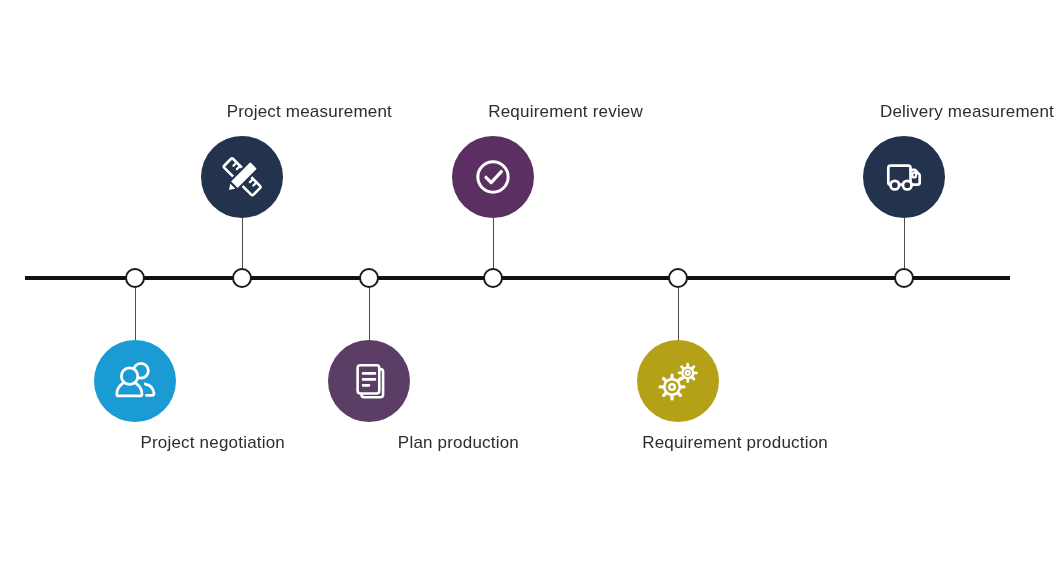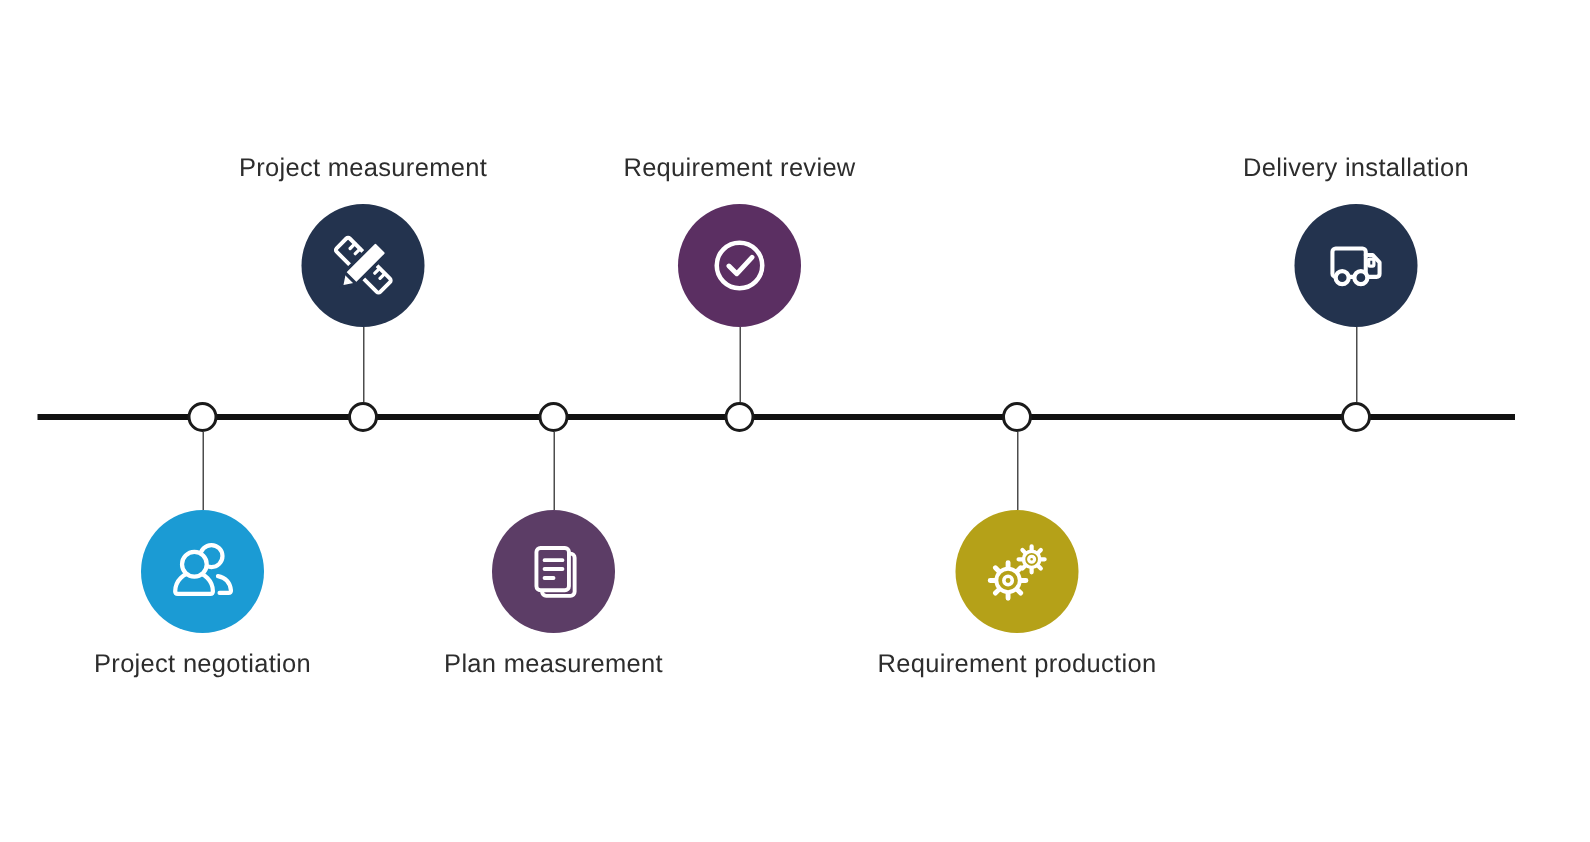--- a/index.html
+++ b/index.html
@@ -60,21 +60,21 @@
     align-items: center;
     justify-content: center;
     z-index: 2;
   }
   .step.above .bubble { top: 136px; }
   .step.below .bubble { top: 340px; }
   .bubble svg { display: block; }
   .label {
     left: -150px;
     width: 300px;
-    text-align: center;
+    text-align: right;
     font-size: 17px;
     line-height: 24px;
     color: var(--label, #2d2d2d);
     letter-spacing: 0.2px;
     white-space: nowrap;
   }
   .step.above .label { top: 100px; }
   .step.below .label { top: 431px; }
 </style>
 </head>
@@ -119,21 +119,21 @@
   <div class="step below" style="left:369px">
     <div class="connector"></div>
     <div class="node"></div>
     <div class="bubble" style="--c: #5C3D66;">
       <svg width="52" height="52" viewBox="0 0 48 48" fill="none" stroke="#ffffff" stroke-linecap="round" stroke-linejoin="round">
         <rect x="17" y="13" width="20" height="26" rx="2.5" stroke-width="2.4"></rect>
         <rect x="13.5" y="9.5" width="20" height="26" rx="2.5" stroke-width="2.4" fill="var(--c)"></rect>
         <path d="M18.5 17 h11 M18.5 22.5 h11 M18.5 28 h5.5" stroke-width="2.4"></path>
       </svg>
     </div>
-    <div class="label">Plan measurement</div>
+    <div class="label">Plan production</div>
   </div>
 
   <div class="step above" style="left:493px">
     <div class="connector"></div>
     <div class="node"></div>
     <div class="bubble" style="--c: #5B2F62;">
       <svg width="52" height="52" viewBox="0 0 48 48" fill="none" stroke="#ffffff" stroke-linecap="round" stroke-linejoin="round">
         <circle cx="24" cy="24" r="14" stroke-width="2.8"></circle>
         <path d="M17.5 24.3 l4.8 4.8 L31.7 19" stroke-width="3"></path>
       </svg>
@@ -164,16 +164,16 @@
     <div class="node"></div>
     <div class="bubble" style="--c: #23334E;">
       <svg width="52" height="52" viewBox="0 0 48 48" fill="none" stroke="#ffffff" stroke-linecap="round" stroke-linejoin="round">
         <rect x="9.5" y="13.5" width="20.5" height="17.5" rx="2" stroke-width="2.5"></rect>
         <path d="M30 17.5 h4.2 l4.3 4.6 v7 q0 1.9 -1.9 1.9 H30" stroke-width="2.5"></path>
         <rect x="31.8" y="20" width="3.2" height="4.4" rx="0.8" stroke-width="2"></rect>
         <circle cx="15.5" cy="31.5" r="4" fill="var(--c)" stroke-width="2.6"></circle>
         <circle cx="27" cy="31.5" r="4" fill="var(--c)" stroke-width="2.6"></circle>
       </svg>
     </div>
-    <div class="label">Delivery installation</div>
+    <div class="label">Delivery measurement</div>
   </div>
 
 </div>
 
 </body></html>

